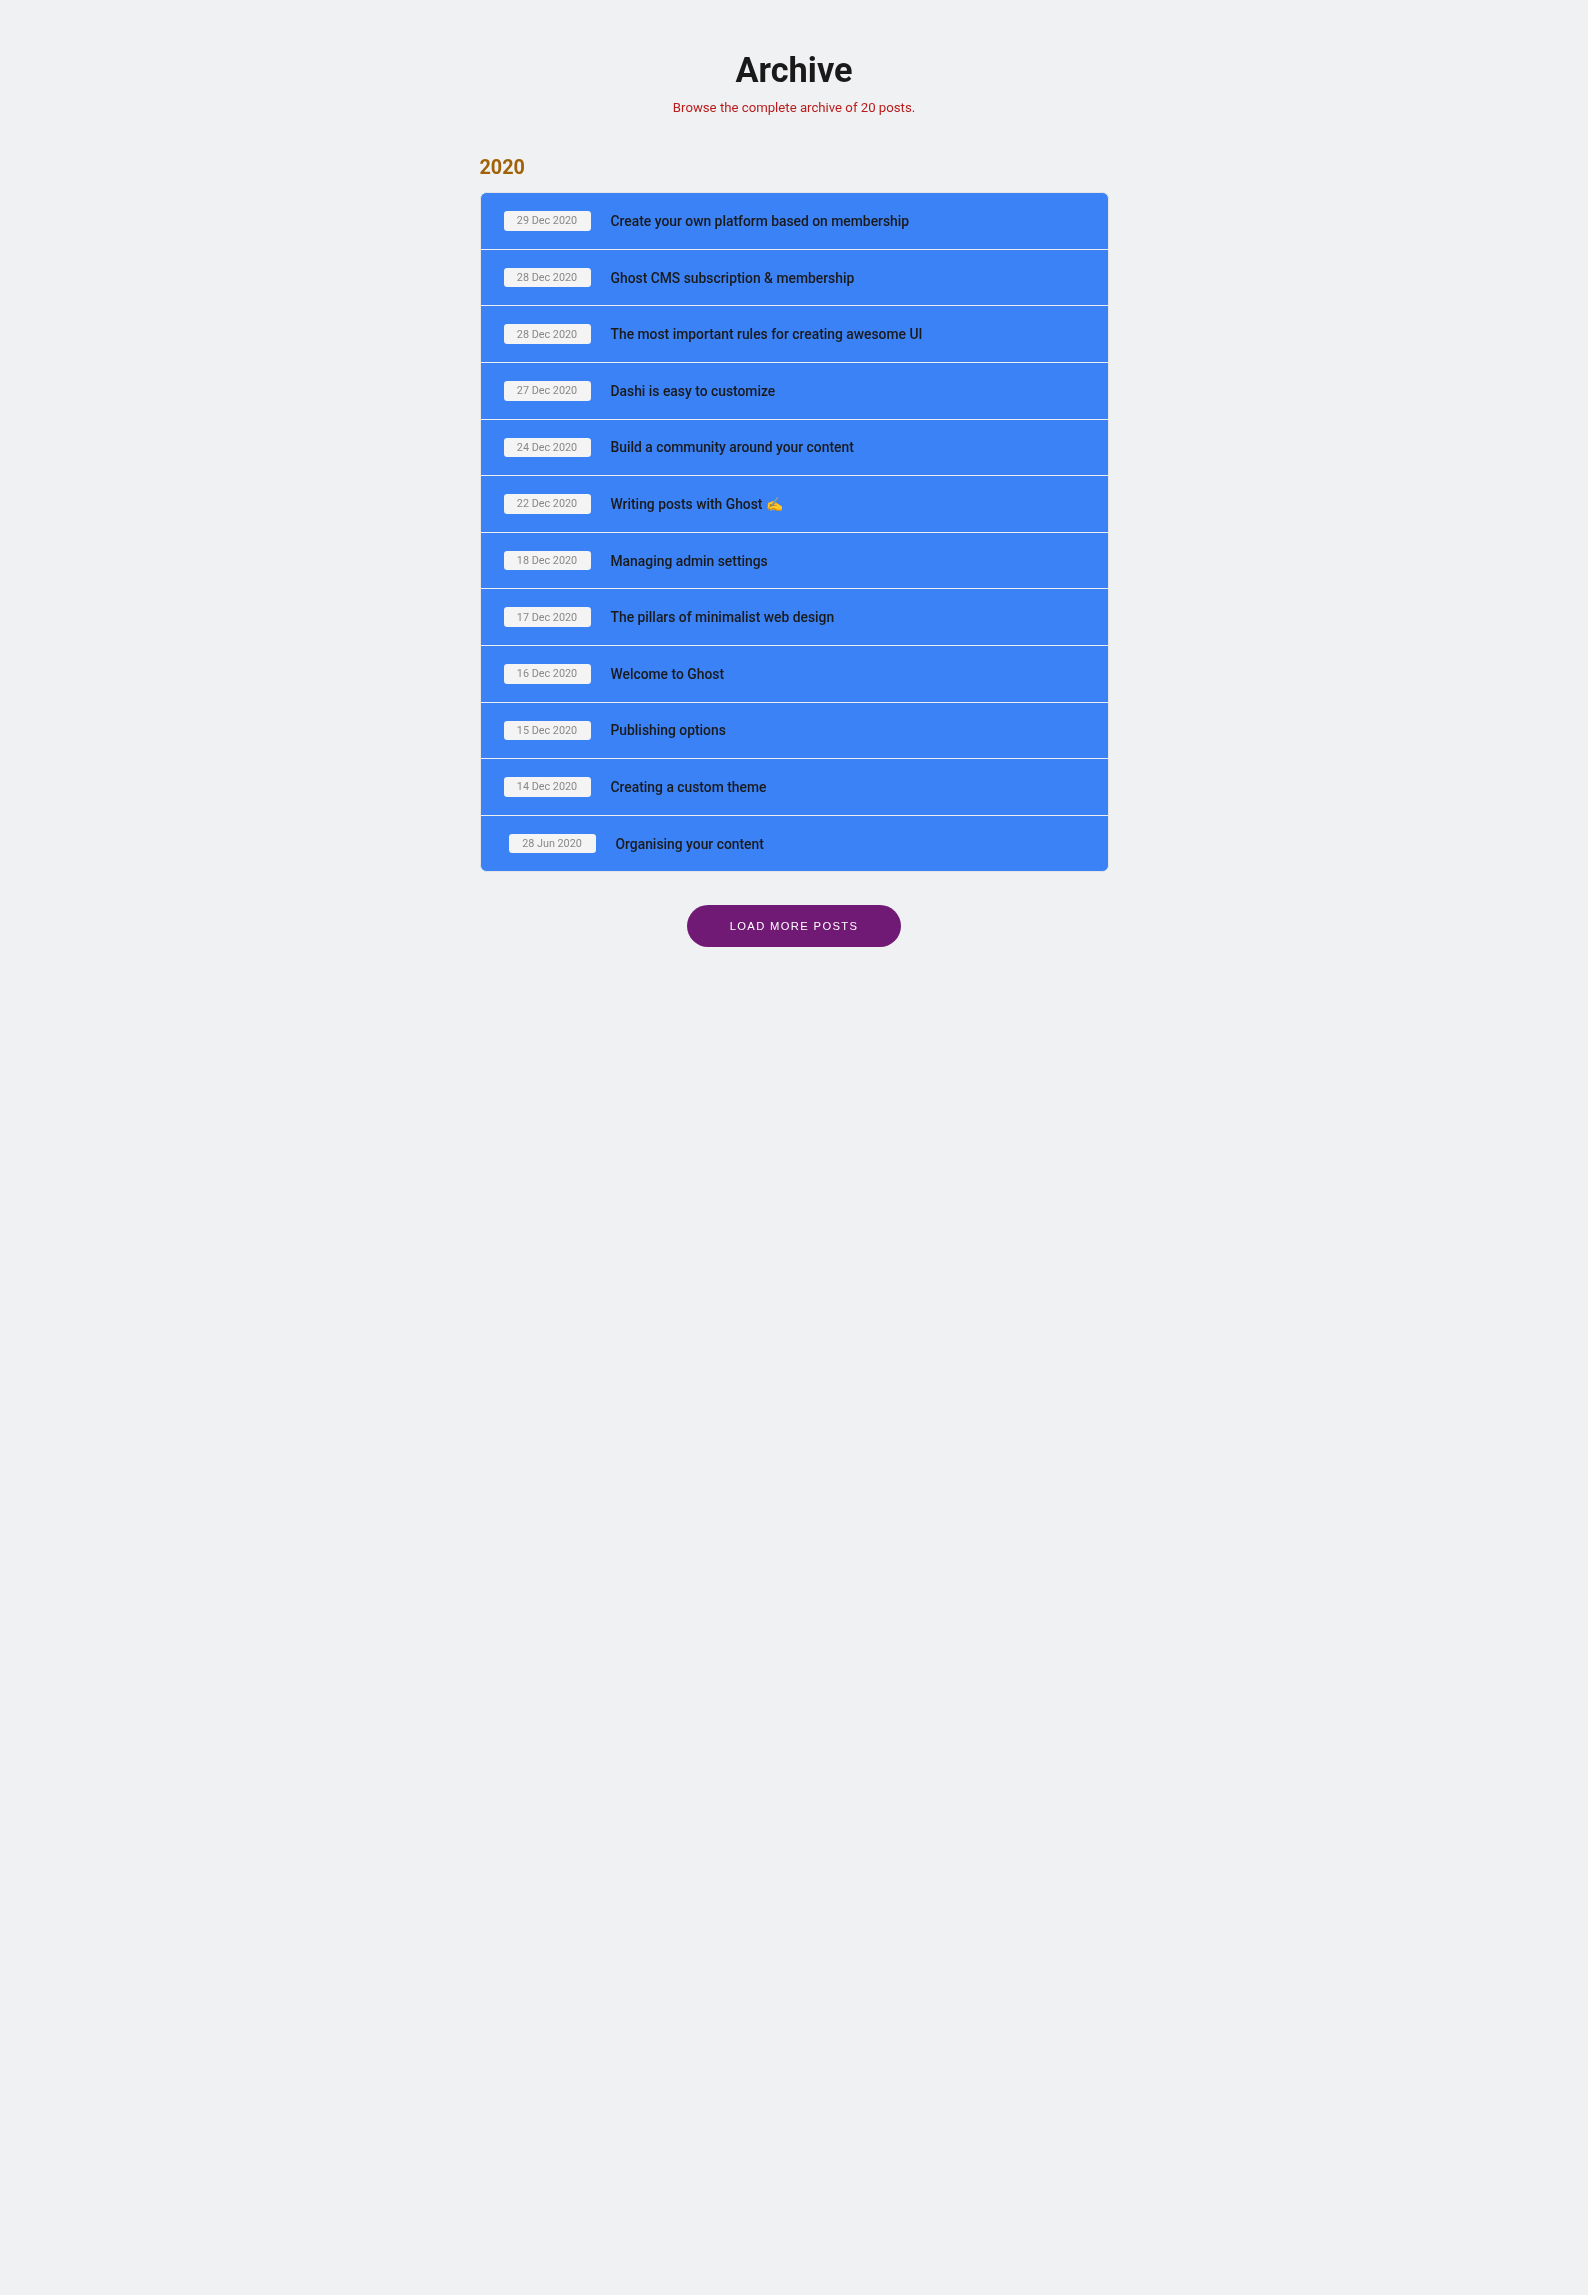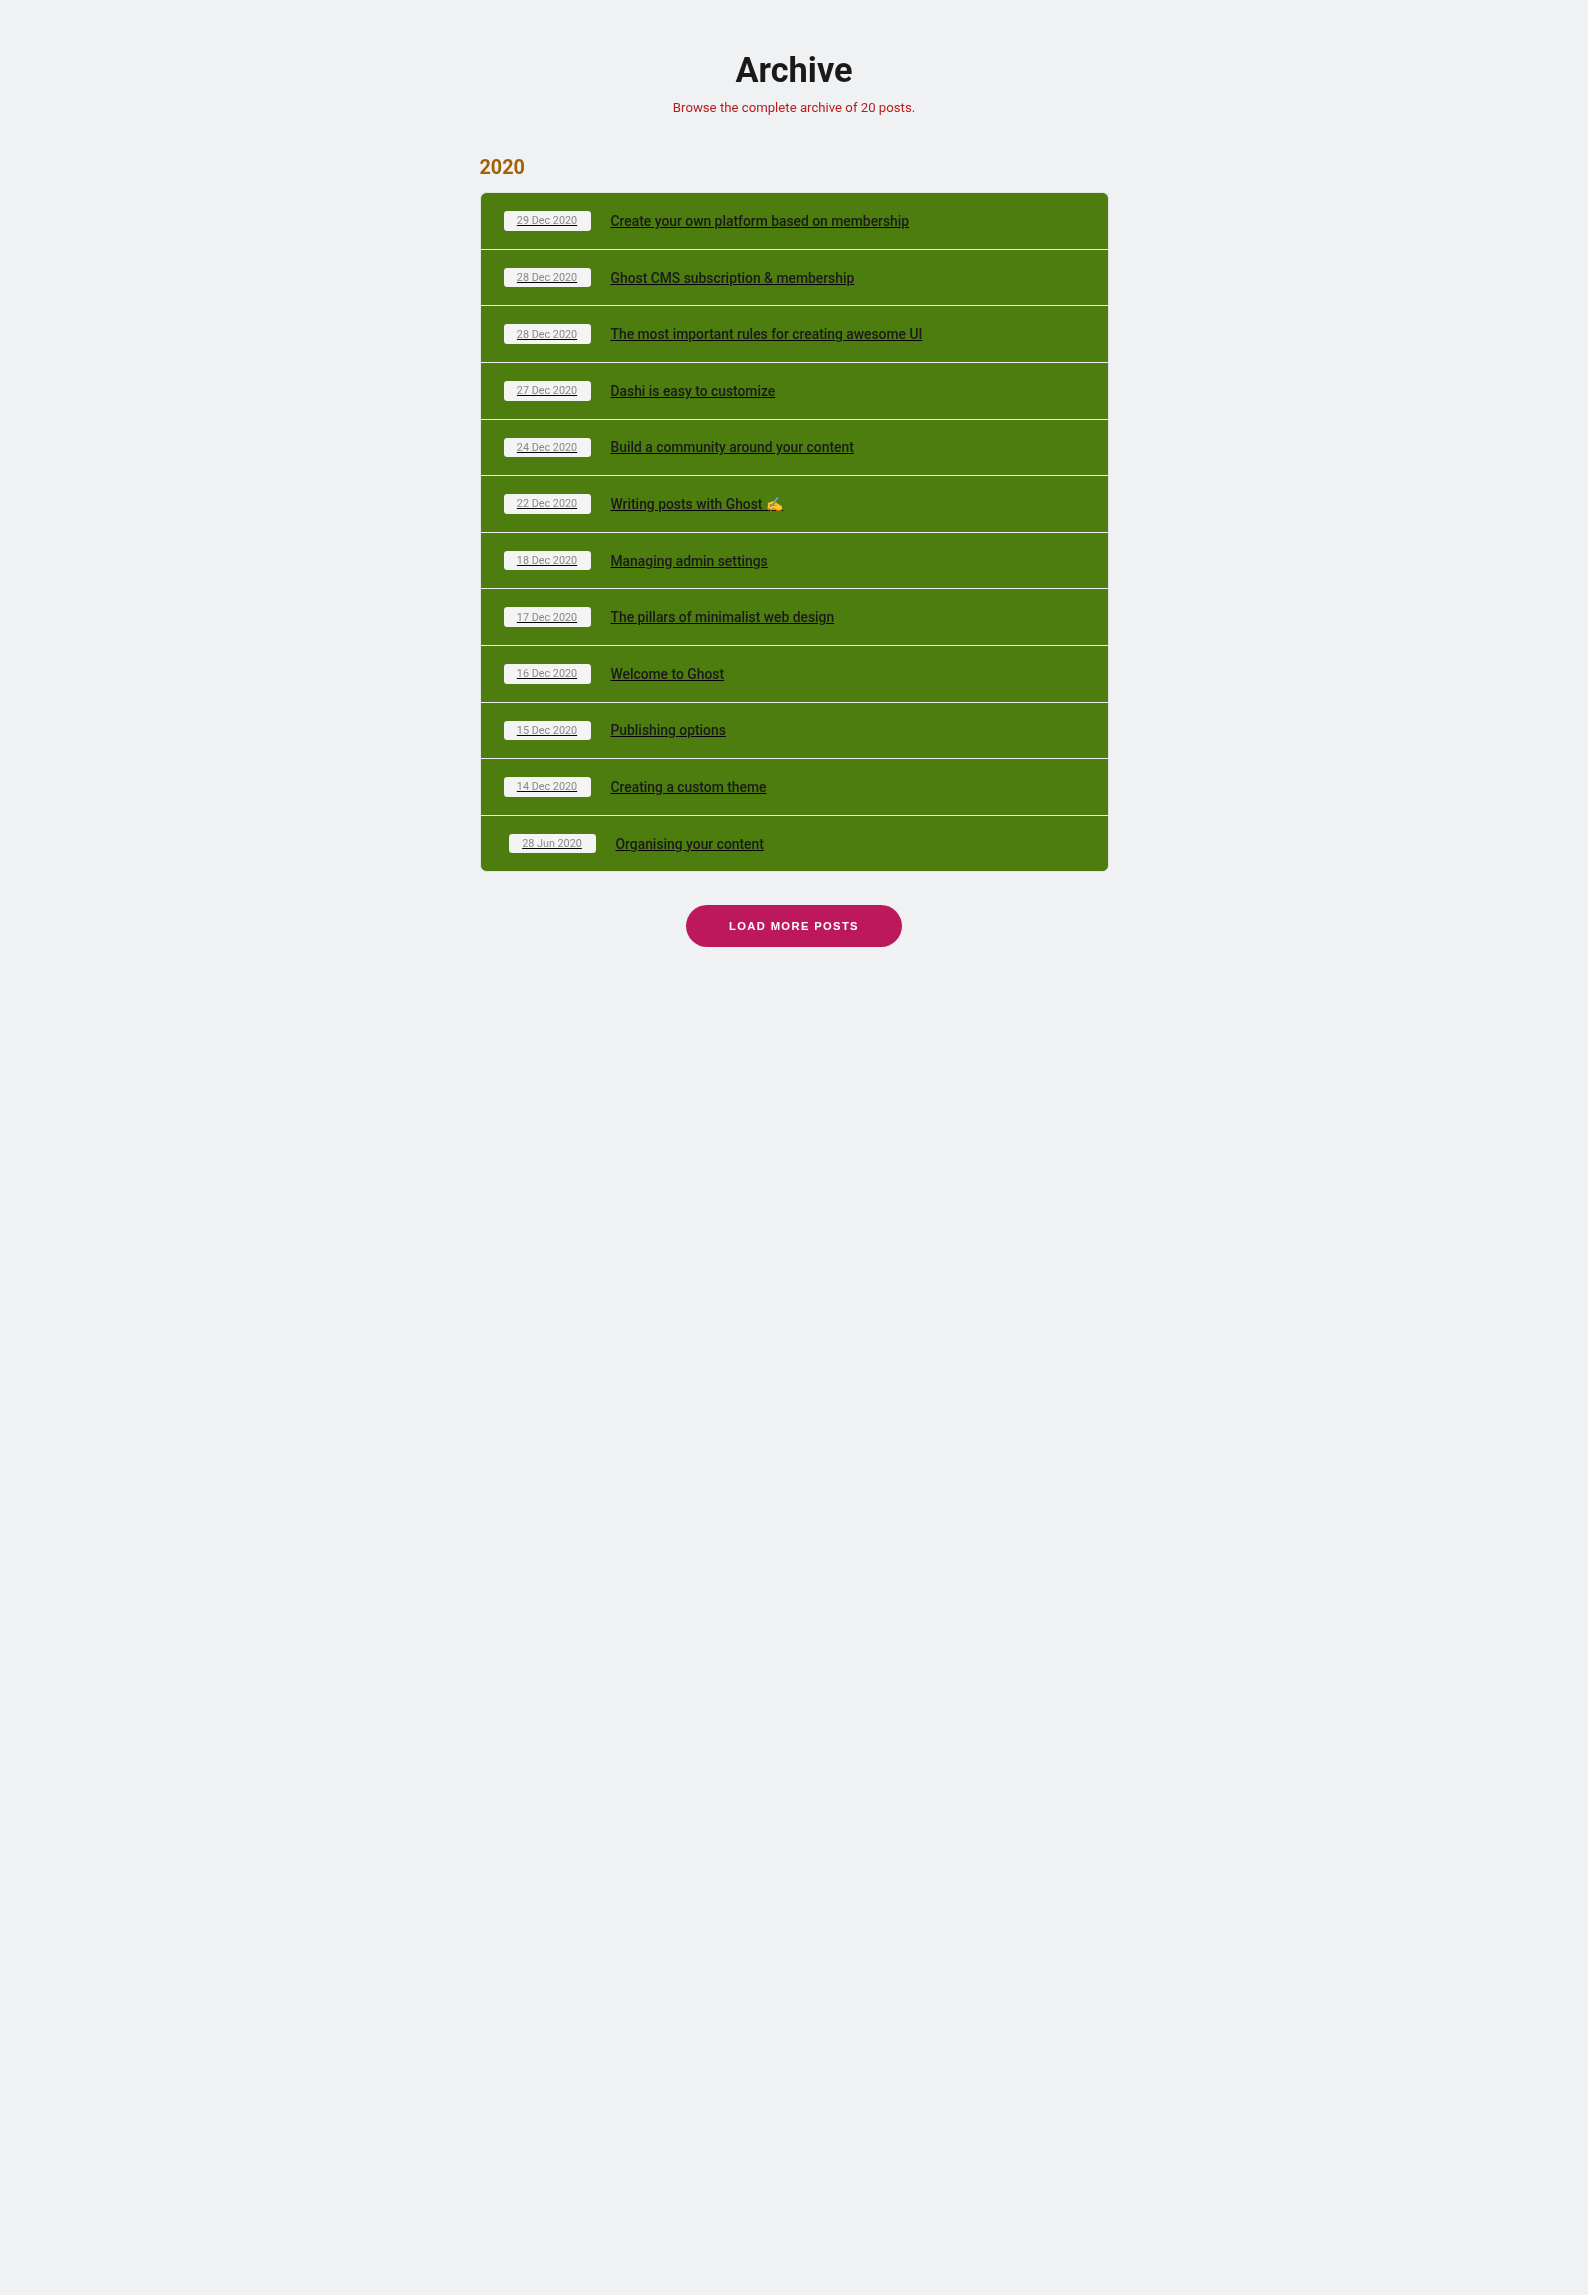--- a/index.html
+++ b/index.html
@@ -44,25 +44,24 @@
     }
 
     .year-label {
       font-size: 1.5rem;
       font-weight: 700;
       color: #a16207;
       margin-bottom: 13.2px;
     }
 
     .posts-list {
-      background: #4d7c0f;
+      background: #3b82f6;
       border-radius: 6.6px;
       overflow: hidden;
       border: 0.8px solid #e5e5e5;
-      text-decoration: underline;
     }
 
     .post-item {
       display: flex;
       align-items: center;
       padding: 18px 23px;
       border-bottom: 0.8px solid #eeeeee;
       cursor: pointer;
       transition: background 0.15s;
     }
@@ -91,27 +90,27 @@
       color: #1a1a1a;
     }
 
     .load-more-wrapper {
       display: flex;
       justify-content: center;
       margin-top: 33px;
     }
 
     .load-more-btn {
-      background: #be185d;
+      background: #701a75;
       color: #ffffff;
       border: none;
       border-radius: 41px;
       padding: 15px 43px;
       font-size: 0.85rem;
-      font-weight: 700;
+      font-weight: 400;
       letter-spacing: 0.12em;
       text-transform: uppercase;
       cursor: pointer;
       transition: background 0.2s;
     }
   </style>
 </head>
 <body>
 
 <div class="container">

